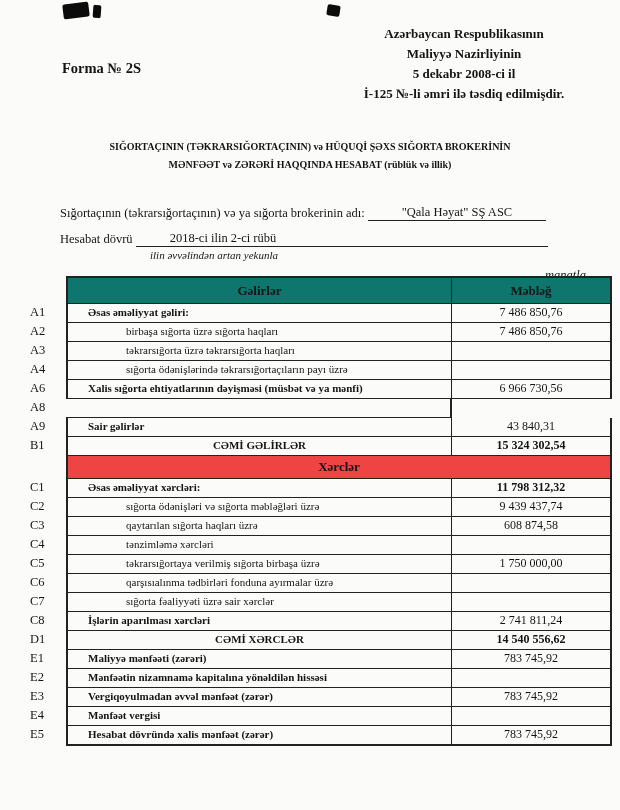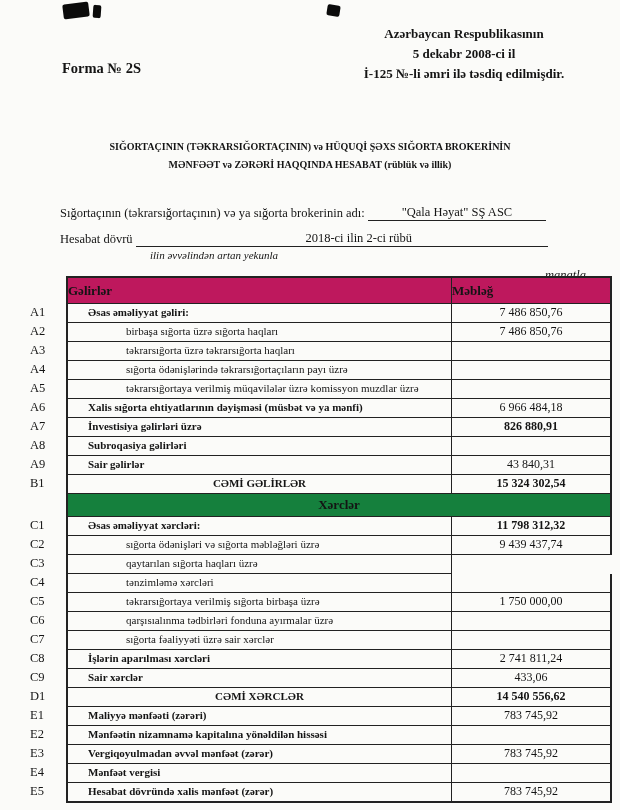--- a/index.html
+++ b/index.html
@@ -26,21 +26,21 @@
     text-align:center; font-weight:bold; font-size:10px; line-height:1.75;
   }
   .fline { position:absolute; left:60px; font-size:12.5px; white-space:nowrap; }
   .insurer-line { top:205px; }
   .period-line  { top:231px; }
   .blank {
     display:inline-block; border-bottom:1px solid #222;
     font-size:12.5px; vertical-align:bottom;
   }
   .insurer-blank { width:178px; text-align:center; }
-  .period-blank  { width:412px; text-align:center; padding-left:34px; box-sizing:border-box; }
+  .period-blank  { width:412px; text-align:left; padding-left:34px; box-sizing:border-box; }
   .cumulative-note {
     position:absolute; left:150px; top:249px;
     font-style:italic; font-size:11px;
   }
   .currency-note {
     position:absolute; right:34px; top:268px;
     font-style:italic; font-size:12.5px;
   }
 
   .report { position:absolute; left:28px; top:276px; width:584px; }
@@ -51,44 +51,45 @@
     padding:1px 20px; font-size:11px; line-height:1.33; min-height:16px;
   }
   .val {
     border-right:2px solid #222; border-bottom:1px solid #222;
     padding:1px 4px; font-size:12px; line-height:1.33; text-align:center; min-height:16px;
   }
   .b { font-weight:bold; }
   .ind { padding-left:58px; }
   .ctr { text-align:center; }
   .hdr {
-    background:#be185d; font-weight:bold; text-align:left;
+    background:#0f766e; font-weight:bold; text-align:center;
     border-top:2px solid #222; padding:4px 0; font-size:13px;
   }
   .seccell {
-    grid-column:2 / 4; background:#15803d; font-weight:bold; text-align:center;
+    grid-column:2 / 4; background:#ef4444; font-weight:bold; text-align:center;
     border-left:2px solid #222; border-right:2px solid #222; border-bottom:1px solid #222;
     padding:3px 6px; font-size:13px;
   }
   .report .trow:last-child .lbl,
   .report .trow:last-child .val { border-bottom-width:2px; }
 </style>
 </head>
 <body>
 
 <div class="sheet">
 
   <div class="artifact art1"></div>
   <div class="artifact art2"></div>
   <div class="artifact art3"></div>
 
   <div class="form-no">Forma № 2S</div>
 
   <div class="approval">
     <div>Azərbaycan Respublikasının</div>
+    <div>Maliyyə Nazirliyinin</div>
     <div>5 dekabr 2008-ci il</div>
     <div>İ-125 №-li əmri ilə təsdiq edilmişdir.</div>
   </div>
 
   <div class="title">
     <div>SIĞORTAÇININ (TƏKRARSIĞORTAÇININ) və HÜQUQİ ŞƏXS SIĞORTA BROKERİNİN</div>
     <div>MƏNFƏƏT və ZƏRƏRİ HAQQINDA HESABAT (rüblük və illik)</div>
   </div>
 
   <div class="fline insurer-line">
@@ -125,37 +126,26 @@
         <div class="code">A3</div>
         <div class="lbl ind">təkrarsığorta üzrə təkrarsığorta haqları</div>
         <div class="val"></div>
       </div>
       <div class="trow">
         <div class="code">A4</div>
         <div class="lbl ind">sığorta ödənişlərində təkrarsığortaçıların payı üzrə</div>
         <div class="val"></div>
       </div>
       <div class="trow">
-        <div class="code">A5</div>
-        <div class="lbl ind">təkrarsığortaya verilmiş müqavilələr üzrə komissyon muzdlar üzrə</div>
-        <div class="val"></div>
-      </div>
-      <div class="trow">
         <div class="code">A6</div>
         <div class="lbl b">Xalis sığorta ehtiyatlarının dəyişməsi (müsbət və ya mənfi)</div>
-        <div class="val">6 966 484,18</div>
-      </div>
-      <div class="trow">
-        <div class="code">A7</div>
-        <div class="lbl b">İnvestisiya gəlirləri üzrə</div>
-        <div class="val b">826 880,91</div>
+        <div class="val">6 966 730,56</div>
       </div>
       <div class="trow">
         <div class="code">A8</div>
-        <div class="lbl b">Subroqasiya gəlirləri</div>
         <div class="val"></div>
       </div>
       <div class="trow">
         <div class="code">A9</div>
         <div class="lbl b">Sair gəlirlər</div>
         <div class="val">43 840,31</div>
       </div>
       <div class="trow">
         <div class="code">B1</div>
         <div class="lbl ctr b">CƏMİ GƏLİRLƏR</div>
@@ -171,20 +161,21 @@
         <div class="val b">11 798 312,32</div>
       </div>
       <div class="trow">
         <div class="code">C2</div>
         <div class="lbl ind">sığorta ödənişləri və sığorta məbləğləri üzrə</div>
         <div class="val">9 439 437,74</div>
       </div>
       <div class="trow">
         <div class="code">C3</div>
         <div class="lbl ind">qaytarılan sığorta haqları üzrə</div>
+        <div class="val">608 874,58</div>
       </div>
       <div class="trow">
         <div class="code">C4</div>
         <div class="lbl ind">tənzimləmə xərcləri</div>
         <div class="val"></div>
       </div>
       <div class="trow">
         <div class="code">C5</div>
         <div class="lbl ind">təkrarsığortaya verilmiş sığorta birbaşa üzrə</div>
         <div class="val">1 750 000,00</div>
@@ -198,25 +189,20 @@
         <div class="code">C7</div>
         <div class="lbl ind">sığorta fəaliyyəti üzrə sair xərclər</div>
         <div class="val"></div>
       </div>
       <div class="trow">
         <div class="code">C8</div>
         <div class="lbl b">İşlərin aparılması xərcləri</div>
         <div class="val">2 741 811,24</div>
       </div>
       <div class="trow">
-        <div class="code">C9</div>
-        <div class="lbl b">Sair xərclər</div>
-        <div class="val">433,06</div>
-      </div>
-      <div class="trow">
         <div class="code">D1</div>
         <div class="lbl ctr b">CƏMİ XƏRCLƏR</div>
         <div class="val b">14 540 556,62</div>
       </div>
       <div class="trow">
         <div class="code">E1</div>
         <div class="lbl b">Maliyyə mənfəəti (zərəri)</div>
         <div class="val">783 745,92</div>
       </div>
       <div class="trow">

